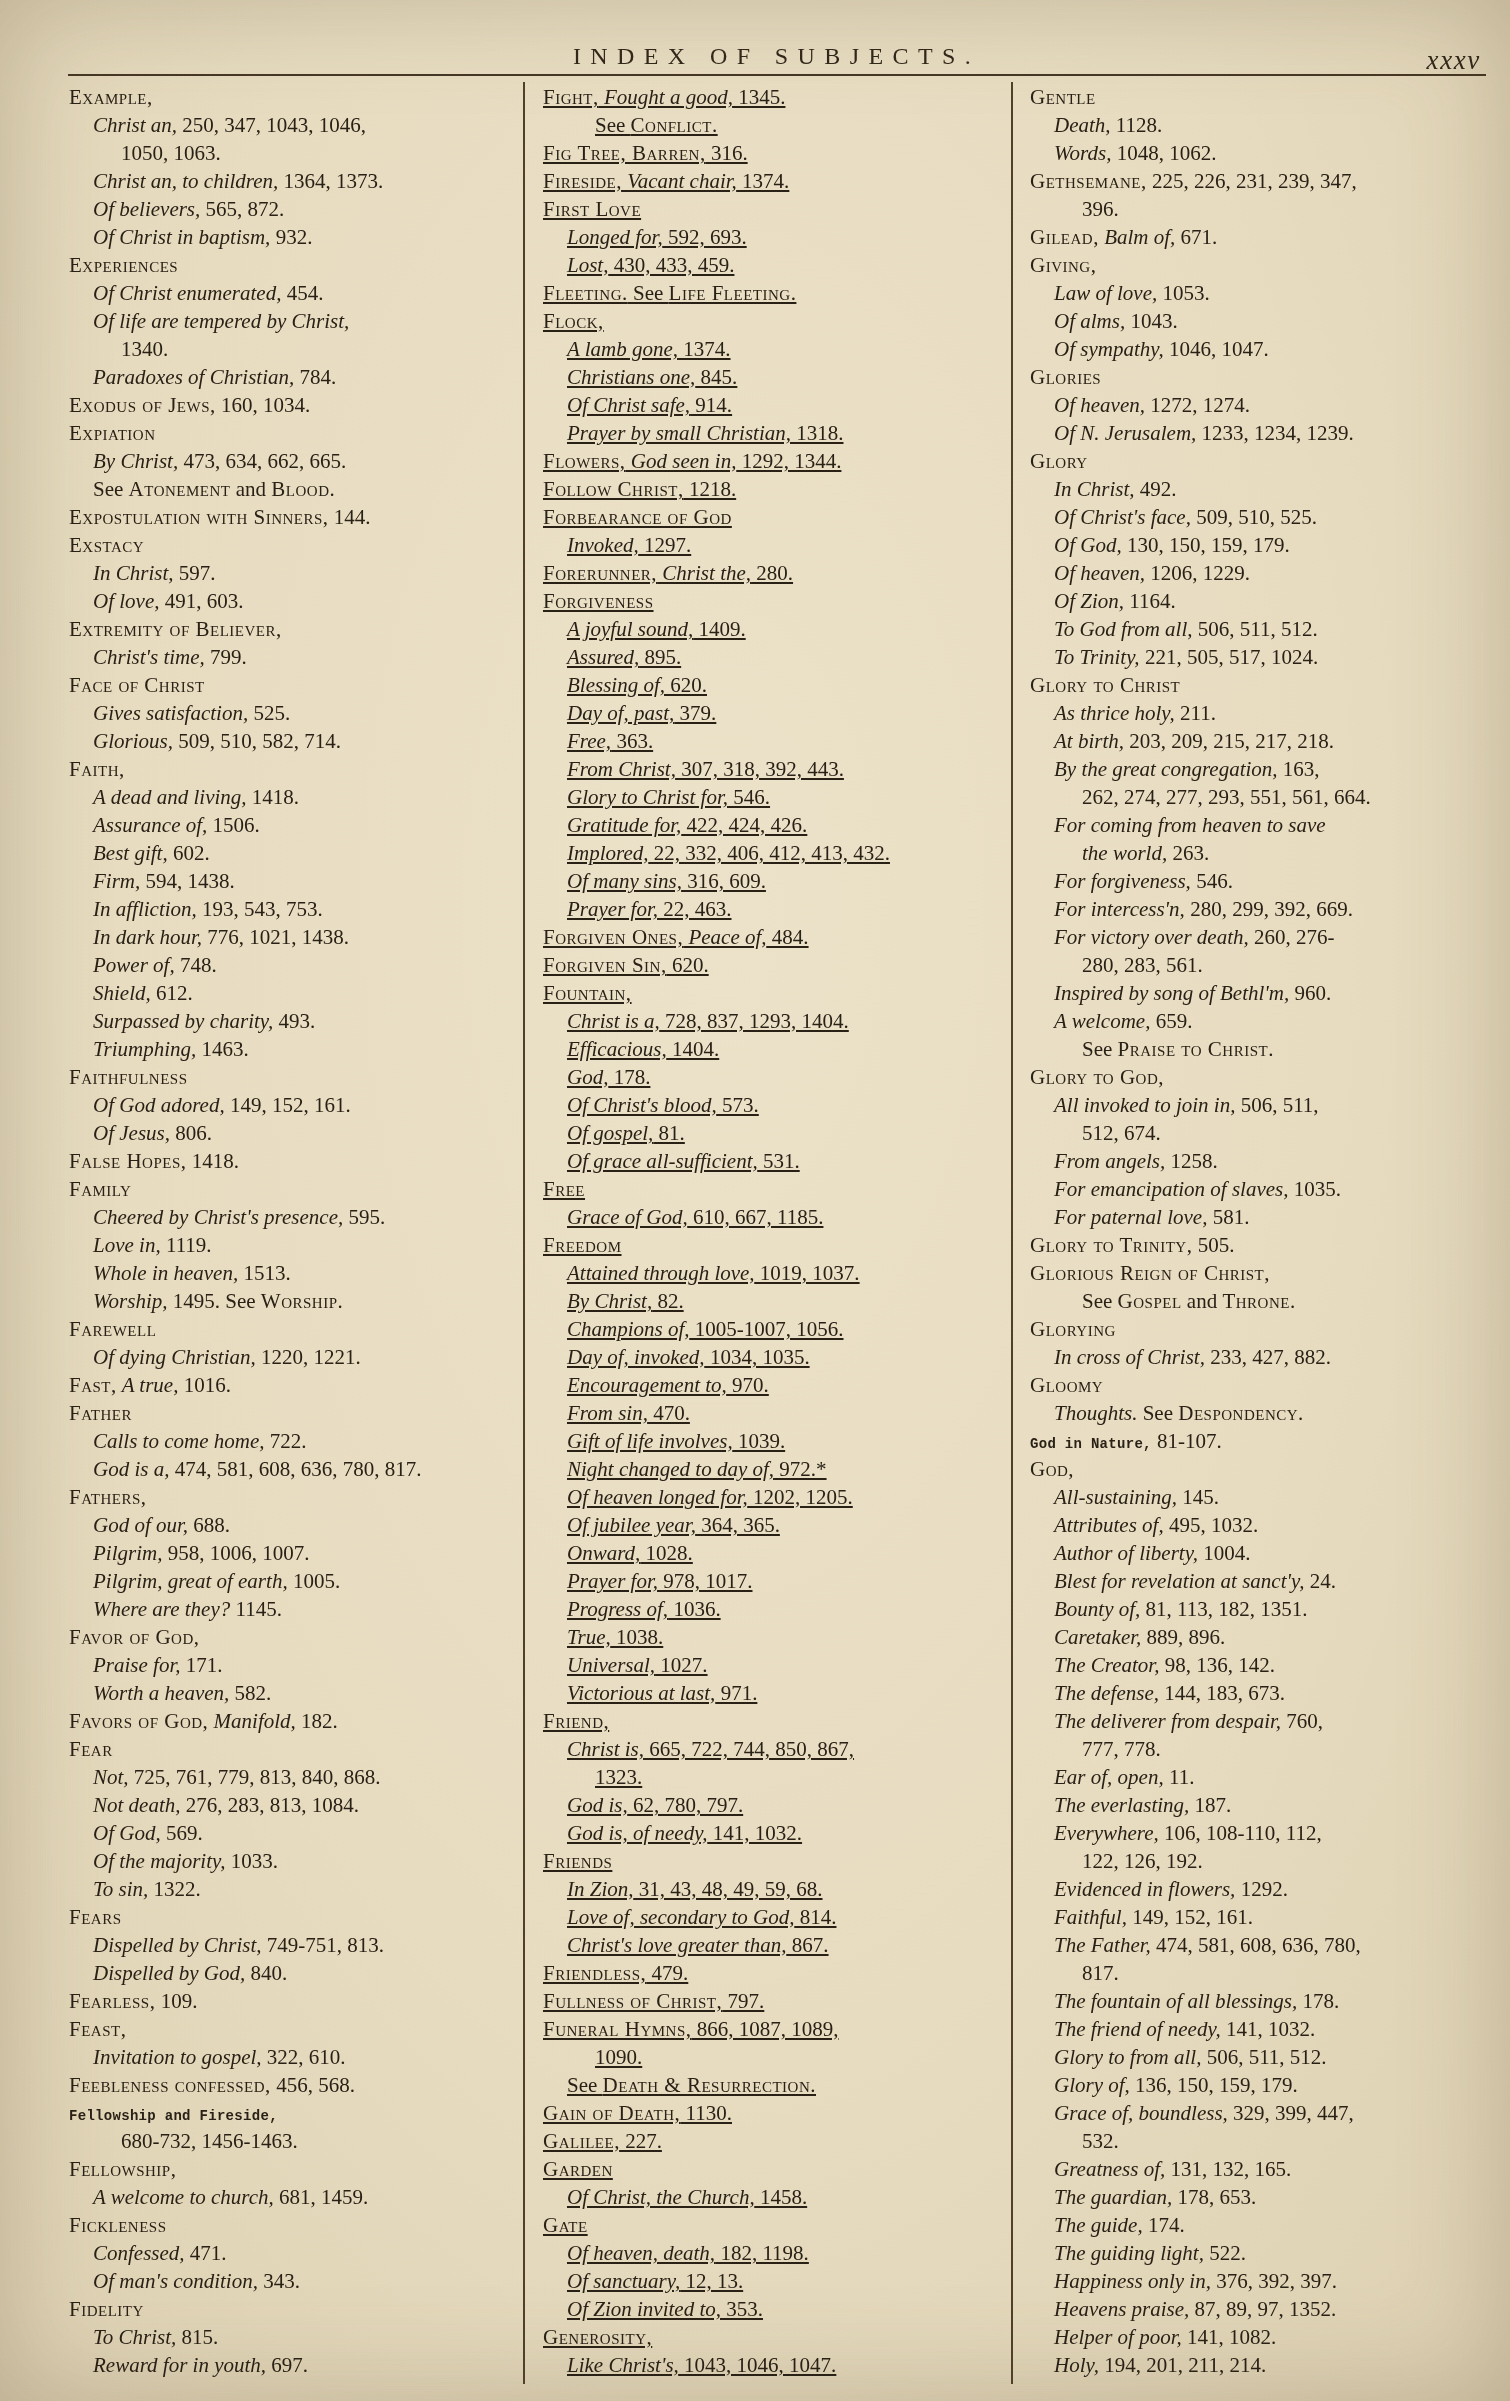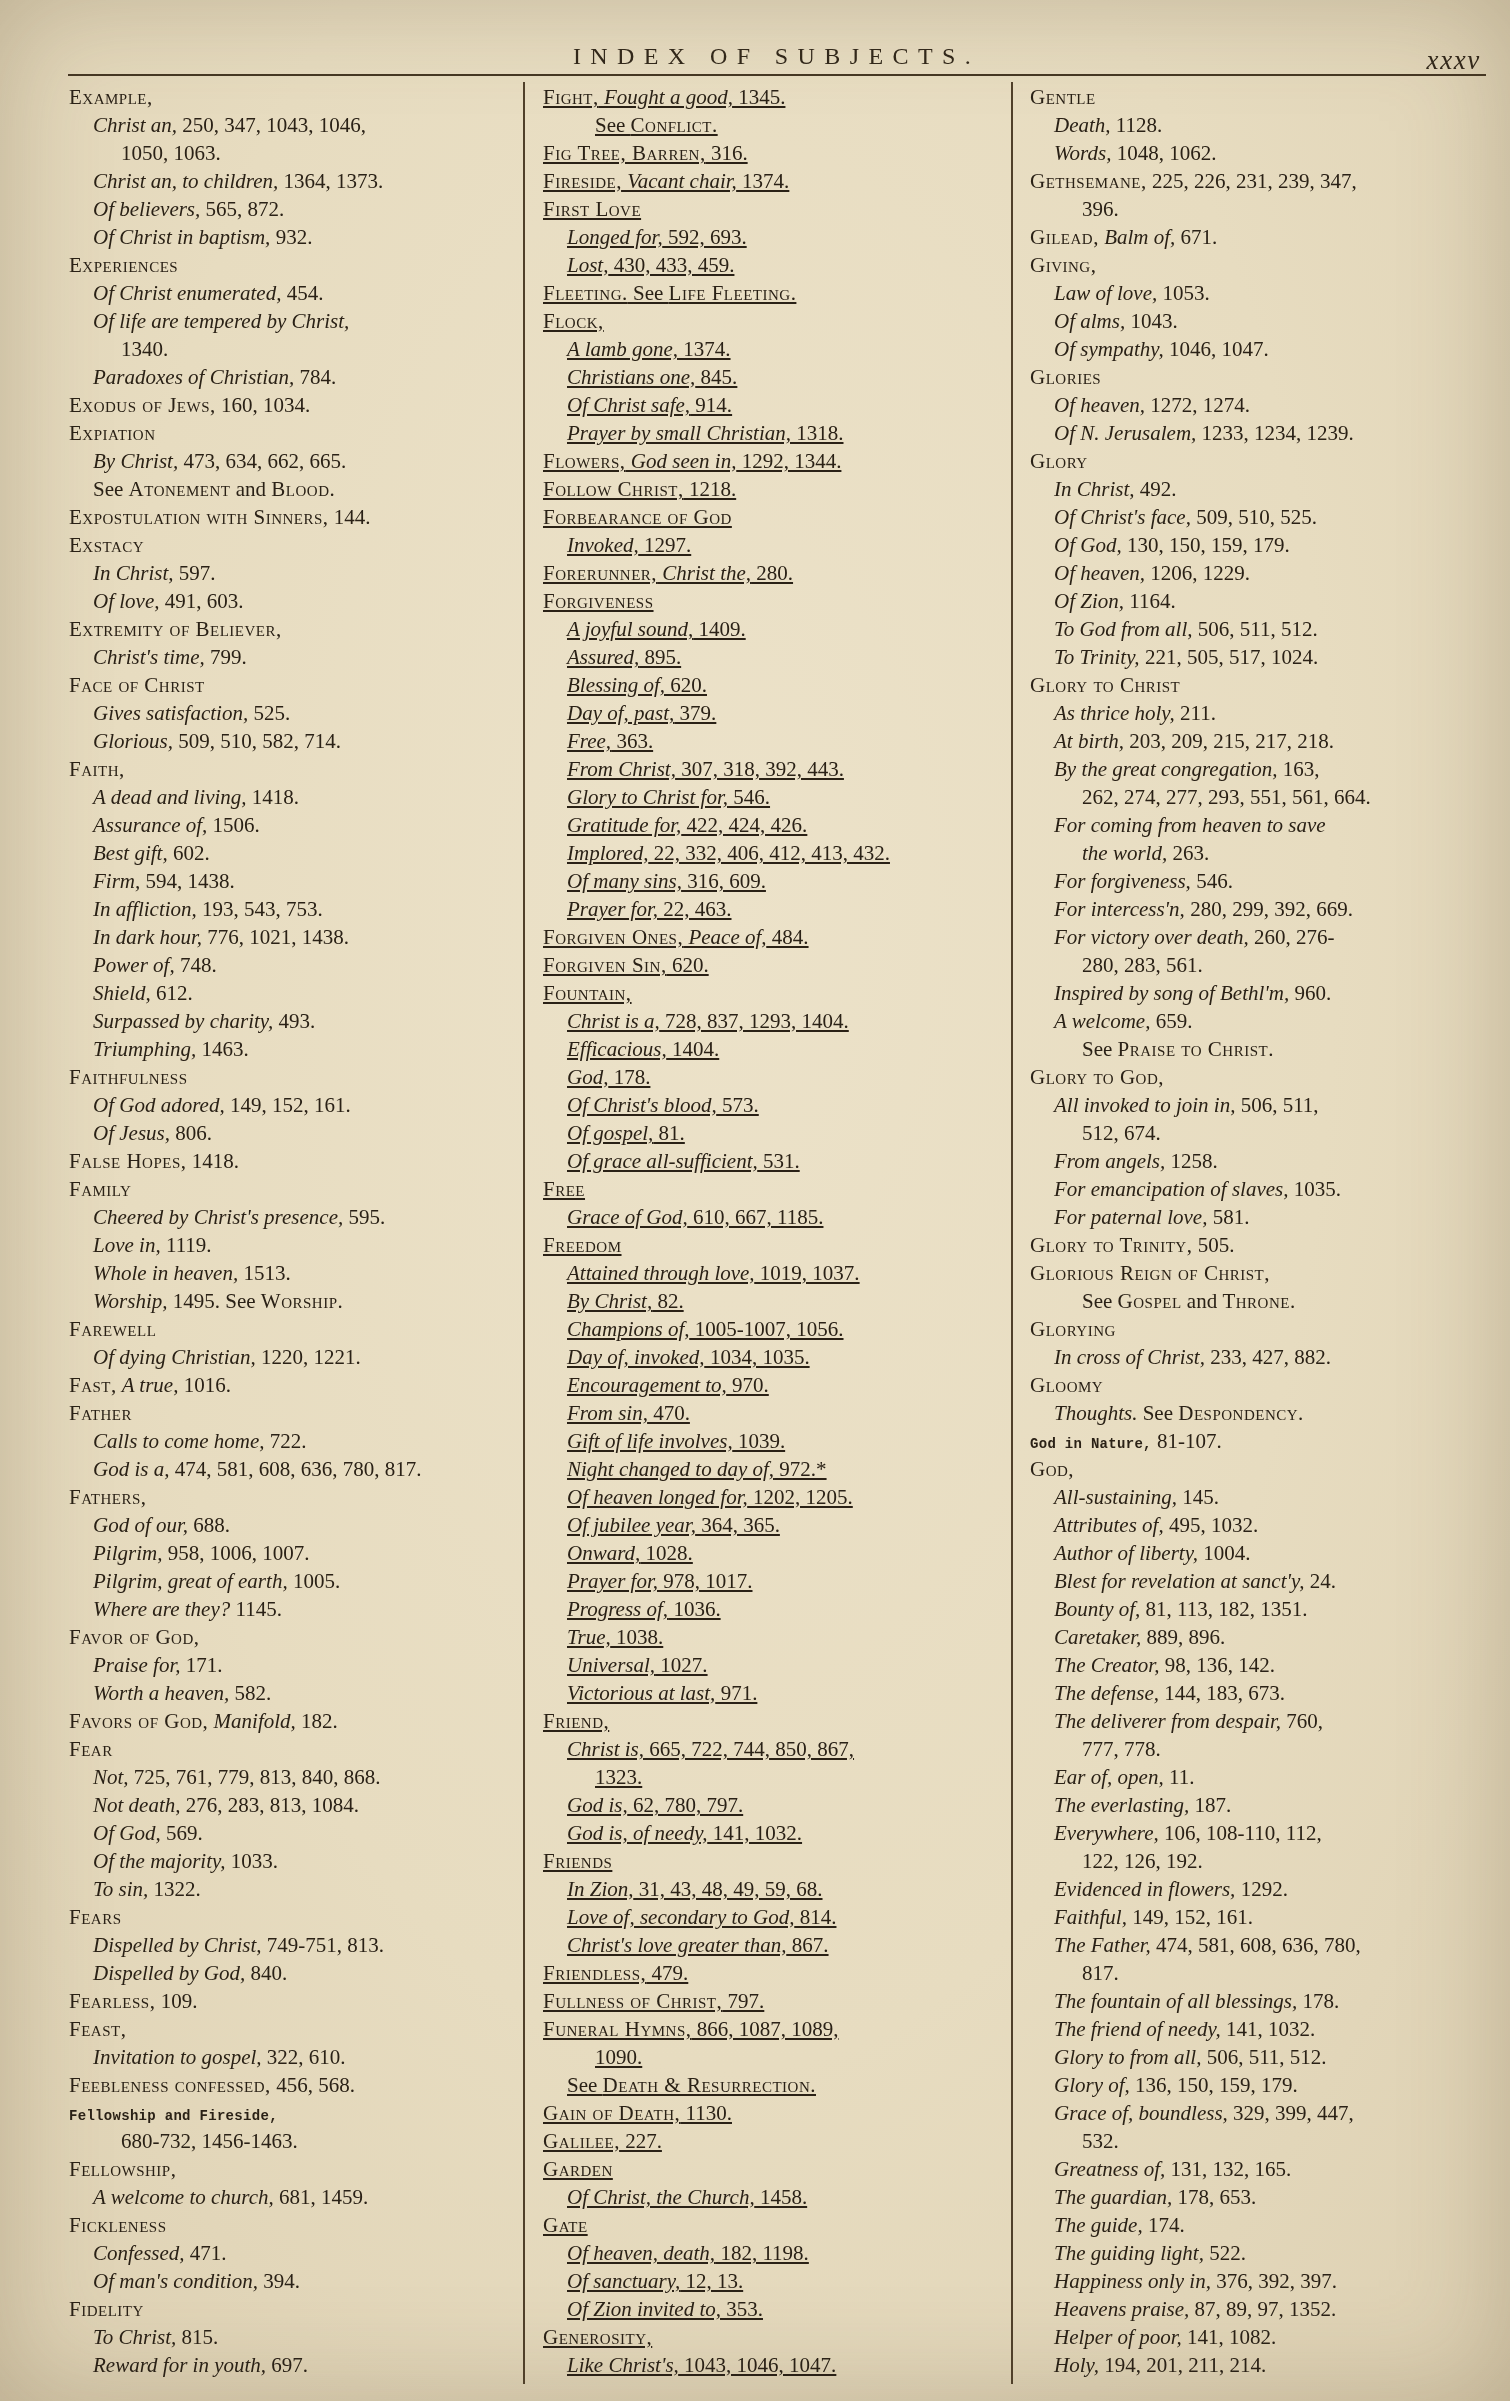--- a/index.html
+++ b/index.html
@@ -127,21 +127,21 @@
       <div class="ln indent-0"><span class="seg-sc">Fearless,</span><span class="seg-rm"> 109.</span></div>
       <div class="ln indent-0"><span class="seg-sc">Feast,</span></div>
       <div class="ln indent-1"><span class="seg-it">Invitation to gospel,</span><span class="seg-rm"> 322, 610.</span></div>
       <div class="ln indent-0"><span class="seg-sc">Feebleness confessed,</span><span class="seg-rm"> 456, 568.</span></div>
       <div class="ln indent-0"><span class="seg-bf">Fellowship and Fireside,</span></div>
       <div class="ln indent-2"><span class="seg-rm">680-732, 1456-1463.</span></div>
       <div class="ln indent-0"><span class="seg-sc">Fellowship,</span></div>
       <div class="ln indent-1"><span class="seg-it">A welcome to church,</span><span class="seg-rm"> 681, 1459.</span></div>
       <div class="ln indent-0"><span class="seg-sc">Fickleness</span></div>
       <div class="ln indent-1"><span class="seg-it">Confessed,</span><span class="seg-rm"> 471.</span></div>
-      <div class="ln indent-1"><span class="seg-it">Of man's condition,</span><span class="seg-rm"> 394.</span></div>
+      <div class="ln indent-1"><span class="seg-it">Of man's condition,</span><span class="seg-rm"> 343.</span></div>
       <div class="ln indent-0"><span class="seg-sc">Fidelity</span></div>
       <div class="ln indent-1"><span class="seg-it">To Christ,</span><span class="seg-rm"> 815.</span></div>
       <div class="ln indent-1"><span class="seg-it">Reward for in youth,</span><span class="seg-rm"> 697.</span></div>
     </div>
   <div class="vrule vrule-1"></div>
   <div class="col col-2">
       <div class="ln indent-0"><span class="seg-sc">Fight,</span><span class="seg-it"> Fought a good,</span><span class="seg-rm"> 1345.</span></div>
       <div class="ln indent-2"><span class="seg-rm">See </span><span class="seg-sc">Conflict.</span></div>
       <div class="ln indent-0"><span class="seg-sc">Fig Tree, Barren,</span><span class="seg-rm"> 316.</span></div>
       <div class="ln indent-0"><span class="seg-sc">Fireside,</span><span class="seg-it"> Vacant chair,</span><span class="seg-rm"> 1374.</span></div>

